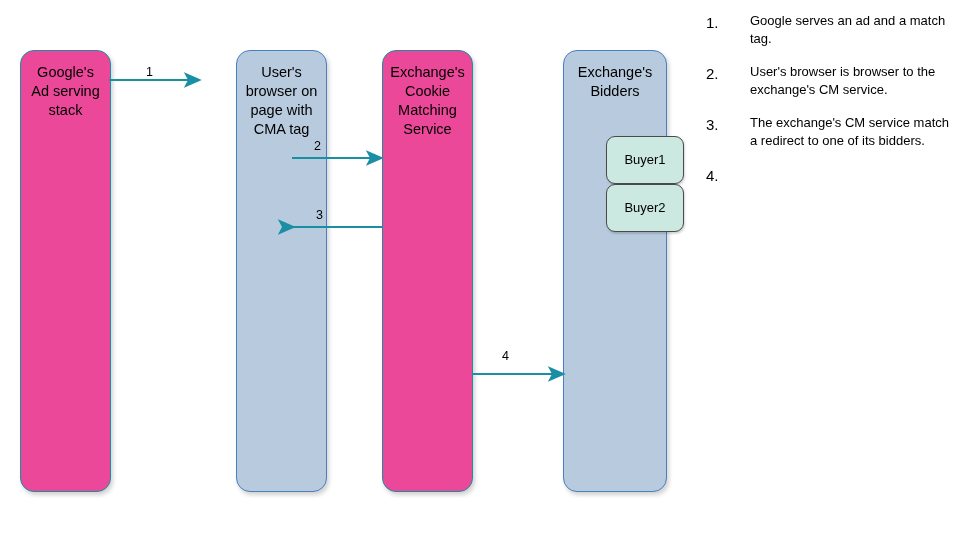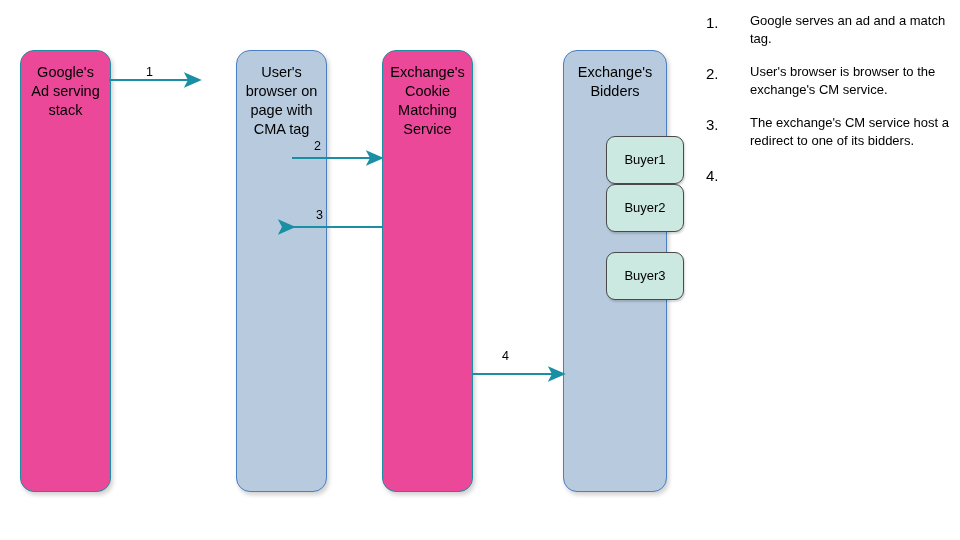--- a/index.html
+++ b/index.html
@@ -125,23 +125,20 @@
   <div class="pillar pillar-blue" style="left:563px; top:50px; width:104px; height:442px;">
     <span class="pillar-label">Exchange's
 Bidders</span>
 
     <div class="buyer" style="left:13px; top:85px; width:78px; height:48px;">
       <span>Buyer1</span>
     </div>
     <div class="buyer" style="left:13px; top:133px; width:78px; height:48px;">
       <span>Buyer2</span>
     </div>
-    <div class="buyer" style="left:13px; top:201px; width:78px; height:48px;">
-      <span>Buyer3</span>
-    </div>
   </div>
 
   <svg class="arrow-svg" style="left:109px; top:68px;" width="100" height="24" viewBox="0 0 100 24">
     <defs>
       <marker id="ah-r" markerWidth="9" markerHeight="9" refX="7.6" refY="4.5" orient="auto">
         <path d="M0,0.6 L9,4.5 L0,8.4 L2.1,4.5 Z" fill="#1a8fa3"></path>
       </marker>
       <marker id="ah-l" markerWidth="9" markerHeight="9" refX="1.4" refY="4.5" orient="auto">
         <path d="M9,0.6 L0,4.5 L9,8.4 L6.9,4.5 Z" fill="#1a8fa3"></path>
       </marker>
@@ -169,20 +166,20 @@
     <div class="step">
       <span class="step-num">1.</span>
       <span class="step-text">Google serves an ad and a match tag.</span>
     </div>
     <div class="step">
       <span class="step-num">2.</span>
       <span class="step-text">User's browser is browser to the exchange's CM service.</span>
     </div>
     <div class="step">
       <span class="step-num">3.</span>
-      <span class="step-text">The exchange's CM service host a redirect to one of its bidders.</span>
+      <span class="step-text">The exchange's CM service match a redirect to one of its bidders.</span>
     </div>
     <div class="step">
       <span class="step-num">4.</span>
     </div>
   </div>
 
 </div>
 
 </body></html>

